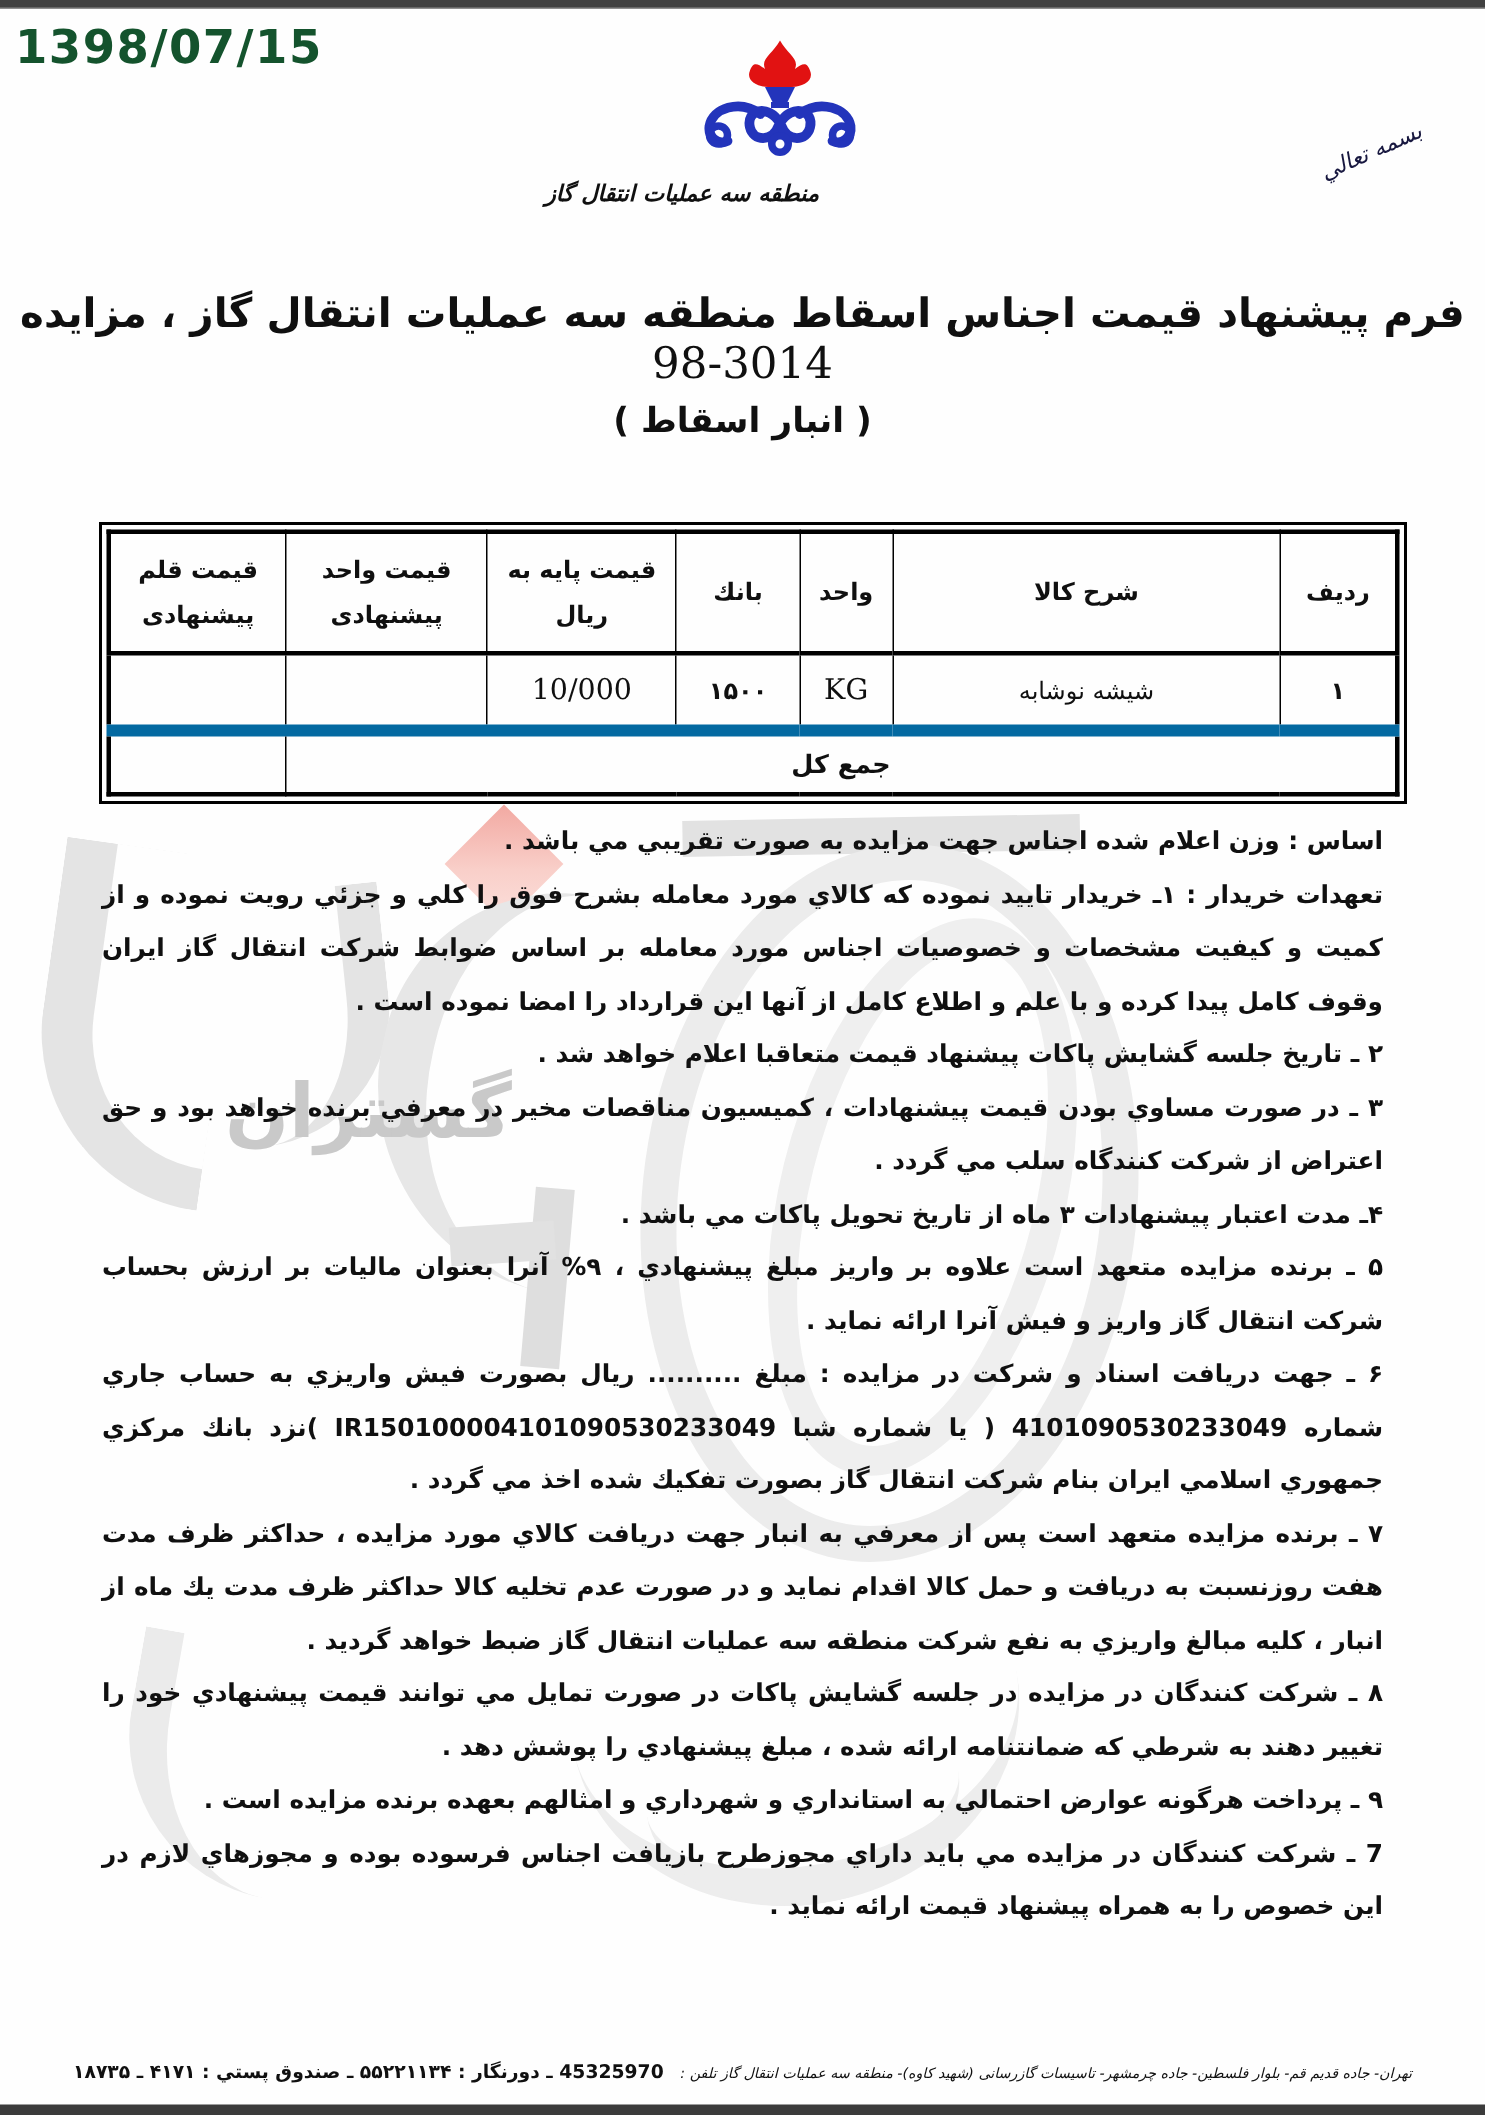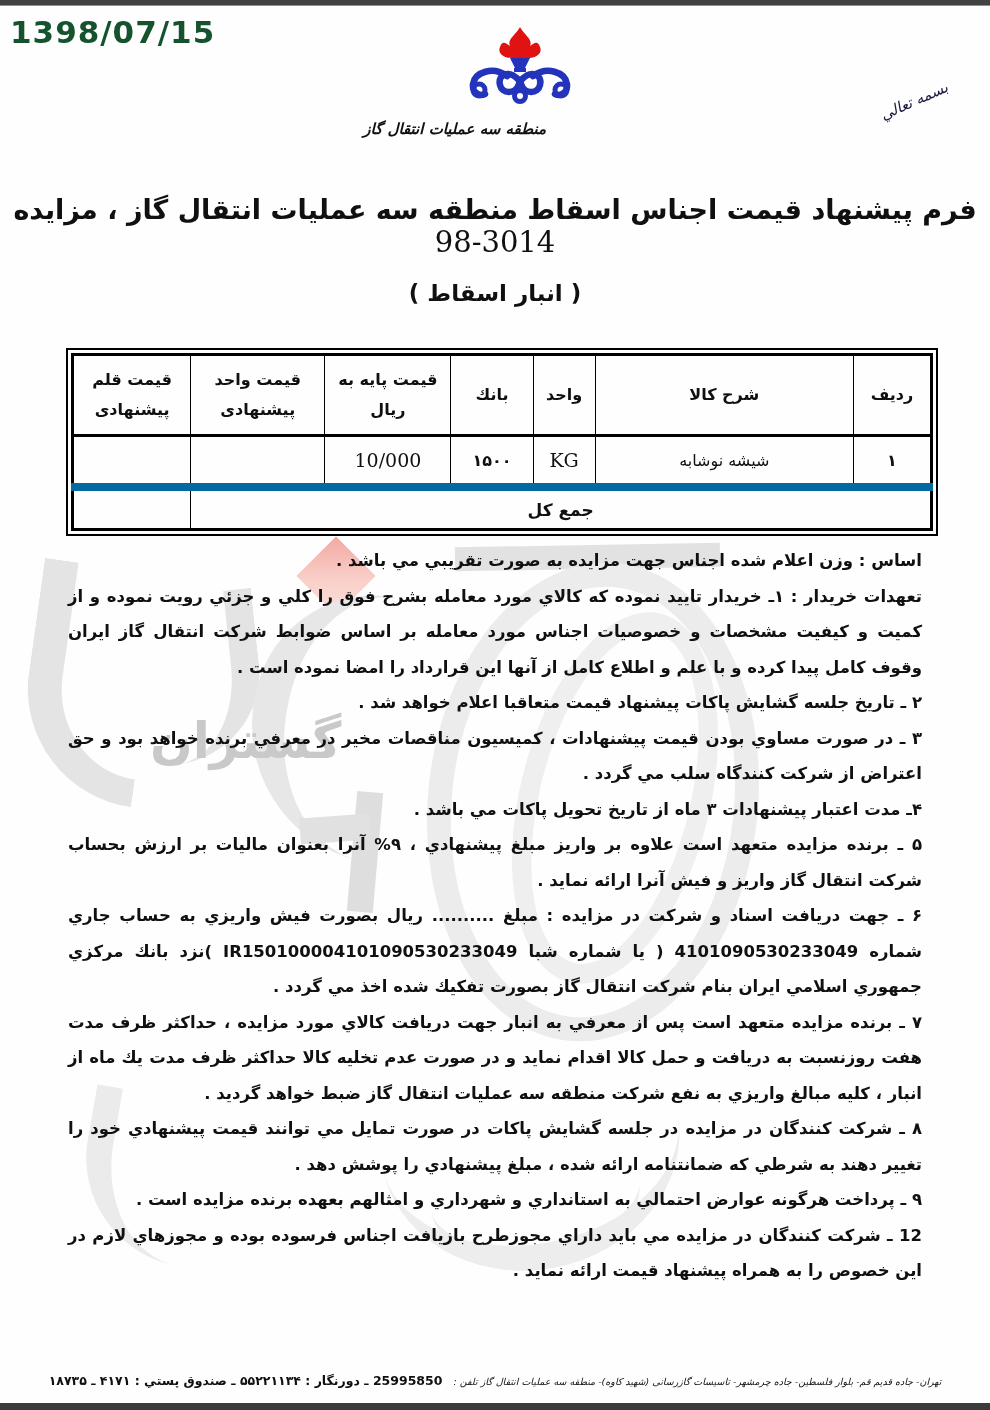--- a/index.html
+++ b/index.html
@@ -13,21 +13,21 @@
 
   
   .logo-wrap{position:absolute;left:452px;top:24px;width:136px;text-align:left;}
   .logo-caption{margin-top:-4px;font-family:"DejaVu Serif",serif;font-style:italic;font-weight:bold;
                 font-size:15px;white-space:nowrap;transform:translateX(-42px);direction:rtl;}
   .bismillah{position:absolute;left:878px;top:92px;font-family:"DejaVu Serif",serif;font-style:italic;
              font-size:15px;color:#17173f;transform:rotate(-24deg);direction:rtl;white-space:nowrap;}
 
   .title{position:absolute;left:0;top:194px;width:100%;text-align:center;font-weight:900;font-size:27px;direction:rtl;}
   .title .tender-no{font-family:"DejaVu Serif",serif;font-weight:normal;font-size:29px;}
-  .subtitle{position:absolute;left:0;top:280px;width:100%;text-align:center;font-weight:900;font-size:23px;direction:rtl;}
+  .subtitle{position:absolute;left:0;top:268px;width:100%;text-align:center;font-weight:900;font-size:23px;direction:rtl;}
 
   
   .table-wrap{position:absolute;left:66px;top:348px;width:872px;border:2px solid #000;padding:3px;box-sizing:border-box;}
   table.main{width:100%;border-collapse:collapse;direction:rtl;table-layout:fixed;}
   table.main td,table.main th{border:1.5px solid #000;text-align:center;vertical-align:middle;padding:2px;overflow:hidden;}
   table.main{border:3px solid #000;}
   tr.head th{height:74px;font-size:16px;font-weight:bold;line-height:1.9;}
   tr.item td{height:42px;border-top:3px solid #000;border-bottom:8px solid #0369a1;}
   tr.total td{height:33px;}
   .cell-radif{font-weight:bold;font-size:16px;}
@@ -163,22 +163,22 @@
     <p>اساس : وزن اعلام شده اجناس جهت مزایده به صورت تقریبي مي باشد .</p>
     <p>تعهدات خریدار : ۱ـ خریدار تایید نموده که کالاي مورد معامله بشرح فوق را کلي و جزئي رویت نموده و از کمیت و کیفیت مشخصات و خصوصیات اجناس مورد معامله بر اساس ضوابط شرکت انتقال گاز ایران وقوف کامل پیدا کرده و با علم و اطلاع کامل از آنها این قرارداد را امضا نموده است .</p>
     <p>۲ ـ تاریخ جلسه گشایش پاکات پیشنهاد قیمت متعاقبا اعلام خواهد شد .</p>
     <p>۳ ـ در صورت مساوي بودن قیمت پیشنهادات ، کمیسیون مناقصات مخیر در معرفي برنده خواهد بود و حق اعتراض از شرکت کنندگاه سلب مي گردد .</p>
     <p>۴ـ مدت اعتبار پیشنهادات ۳ ماه از تاریخ تحویل پاکات مي باشد .</p>
     <p>۵ ـ برنده مزایده متعهد است علاوه بر واریز مبلغ پیشنهادي ، ۹% آنرا بعنوان مالیات بر ارزش بحساب شرکت انتقال گاز واریز و فیش آنرا ارائه نماید .</p>
     <p>۶ ـ جهت دریافت اسناد و شرکت در مزایده : مبلغ .......... ریال بصورت فیش واریزي به حساب جاري شماره 4101090530233049 ( یا شماره شبا IR150100004101090530233049 )نزد بانك مرکزي  جمهوري اسلامي ایران بنام شرکت انتقال گاز بصورت تفکیك شده اخذ مي گردد .</p>
     <p>۷ ـ برنده مزایده متعهد است پس از معرفي به انبار جهت دریافت کالاي مورد مزایده ، حداکثر ظرف مدت هفت  روزنسبت به دریافت و حمل کالا اقدام نماید و در صورت عدم تخلیه کالا حداکثر ظرف مدت یك ماه از انبار ، کلیه مبالغ واریزي به نفع شرکت منطقه سه عملیات انتقال گاز ضبط خواهد گردید .</p>
     <p>۸ ـ شرکت کنندگان در مزایده در جلسه گشایش پاکات در صورت تمایل مي توانند قیمت پیشنهادي خود را تغییر دهند به شرطي که ضمانتنامه ارائه شده ، مبلغ پیشنهادي را پوشش دهد .</p>
     <p>۹ ـ پرداخت هرگونه عوارض احتمالي به استانداري و شهرداري و امثالهم بعهده برنده مزایده است .</p>
-    <p>12 ـ شرکت کنندگان در مزایده مي باید داراي مجوزطرح بازیافت اجناس فرسوده بوده و مجوزهاي لازم در این خصوص را به همراه پیشنهاد قیمت ارائه نماید .</p>
+    <p>7 ـ شرکت کنندگان در مزایده مي باید داراي مجوزطرح بازیافت اجناس فرسوده بوده و مجوزهاي لازم در این خصوص را به همراه پیشنهاد قیمت ارائه نماید .</p>
   </div>
 
   <div class="footer">
     <span class="addr">تهران- جاده قدیم قم- بلوار فلسطین- جاده چرمشهر- تاسیسات گازرسانی (شهید کاوه)- منطقه سه عملیات انتقال گاز تلفن :</span>
-    <span class="contacts">25995850 ـ دورنگار : ۵۵۲۲۱۱۳۴ ـ صندوق پستي : ۴۱۷۱ ـ ۱۸۷۳۵</span>
+    <span class="contacts">45325970 ـ دورنگار : ۵۵۲۲۱۱۳۴ ـ صندوق پستي : ۴۱۷۱ ـ ۱۸۷۳۵</span>
   </div>
 
   <div class="bar-bottom"></div>
 </div>
 
 </body></html>

